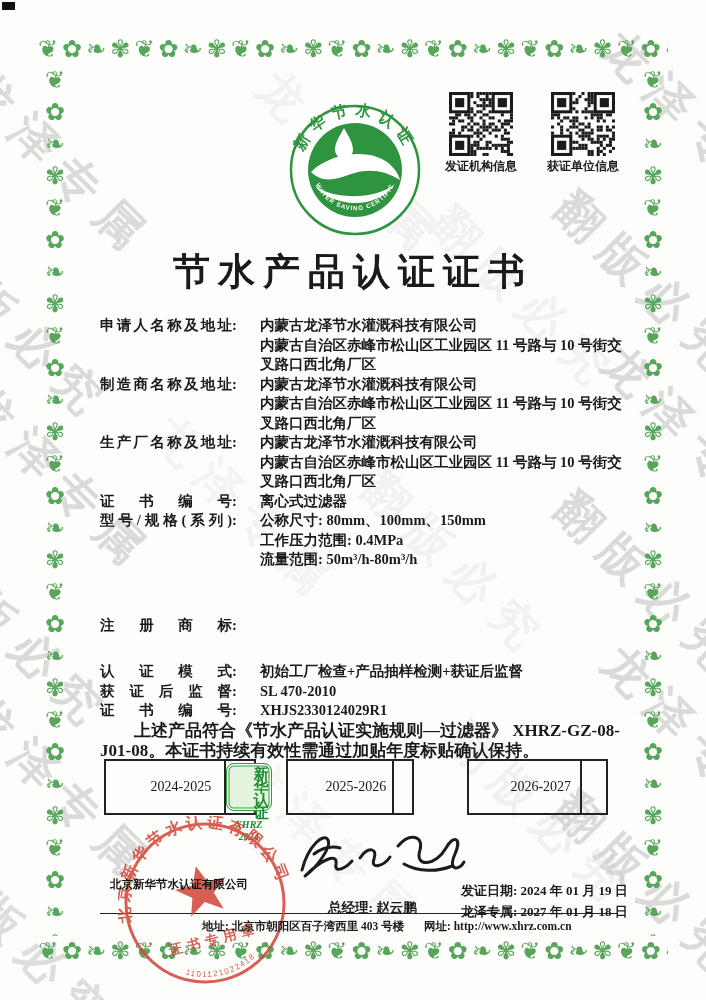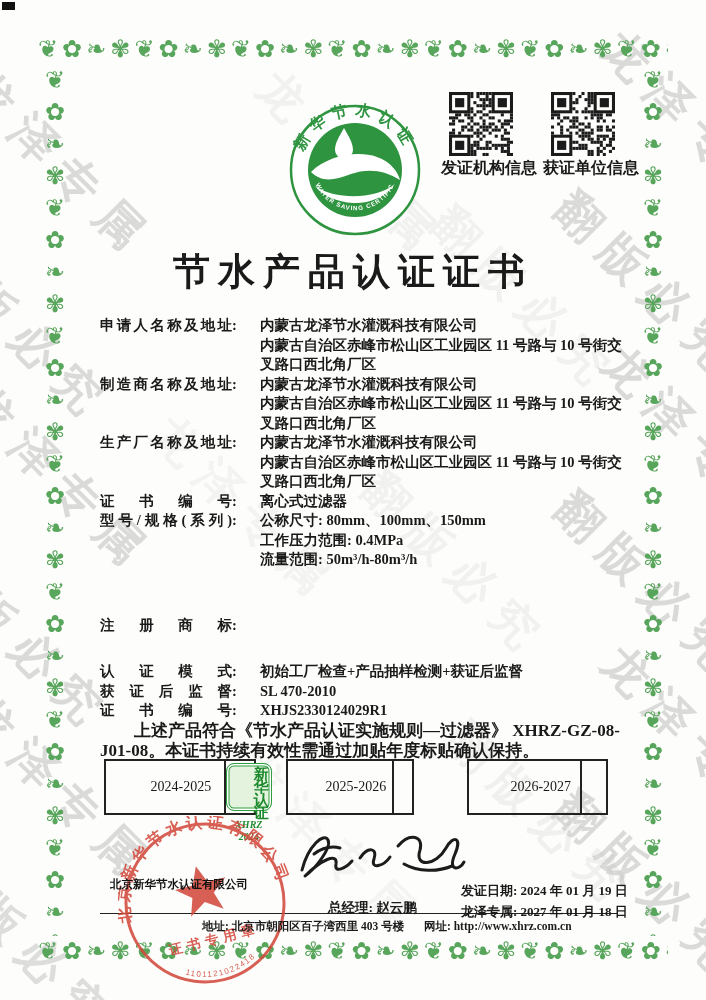--- a/index.html
+++ b/index.html
@@ -15,21 +15,21 @@
   .bleft{left:38px;} .bright{right:38px;}
   
   .wm{position:absolute;transform:translate(-50%,-50%) rotate(45deg);
       font-family:"Liberation Sans",sans-serif;font-weight:700;font-size:46px;
       letter-spacing:14px;color:#bfbfbf;white-space:nowrap;pointer-events:none;z-index:1;}
   
   .logo{position:absolute;left:288px;top:103px;z-index:2;}
   .qrwrap{position:absolute;left:441px;top:92px;display:flex;gap:22px;z-index:2;}
   .qritem{width:80px;text-align:center;}
   .qrbox{width:64px;height:64px;margin:0 auto;}
-  .qrlabel{font-size:16px;font-weight:700;margin-top:2px;white-space:nowrap;}
+  .qrlabel{font-size:12px;font-weight:700;margin-top:2px;white-space:nowrap;}
   .title{position:absolute;left:0;right:0;top:247px;text-align:center;z-index:2;
          font-family:"Liberation Sans",sans-serif;font-size:37px;font-weight:700;letter-spacing:8px;}
   
   .rows{position:absolute;left:100px;width:528px;font-size:14.5px;line-height:19.5px;z-index:2;}
   #field-rows{top:316px;} #tm-row{top:616px;} #cert-rows{top:662px;}
   .frow{display:flex;align-items:flex-start;}
   .flabel{flex:0 0 146px;font-weight:700;white-space:nowrap;}
   .lbl{display:inline-block;width:132px;text-align:justify;text-align-last:justify;}
   .fvals{margin-left:14px;font-weight:600;}
   .statement{position:absolute;left:100px;top:721px;width:520px;z-index:2;

